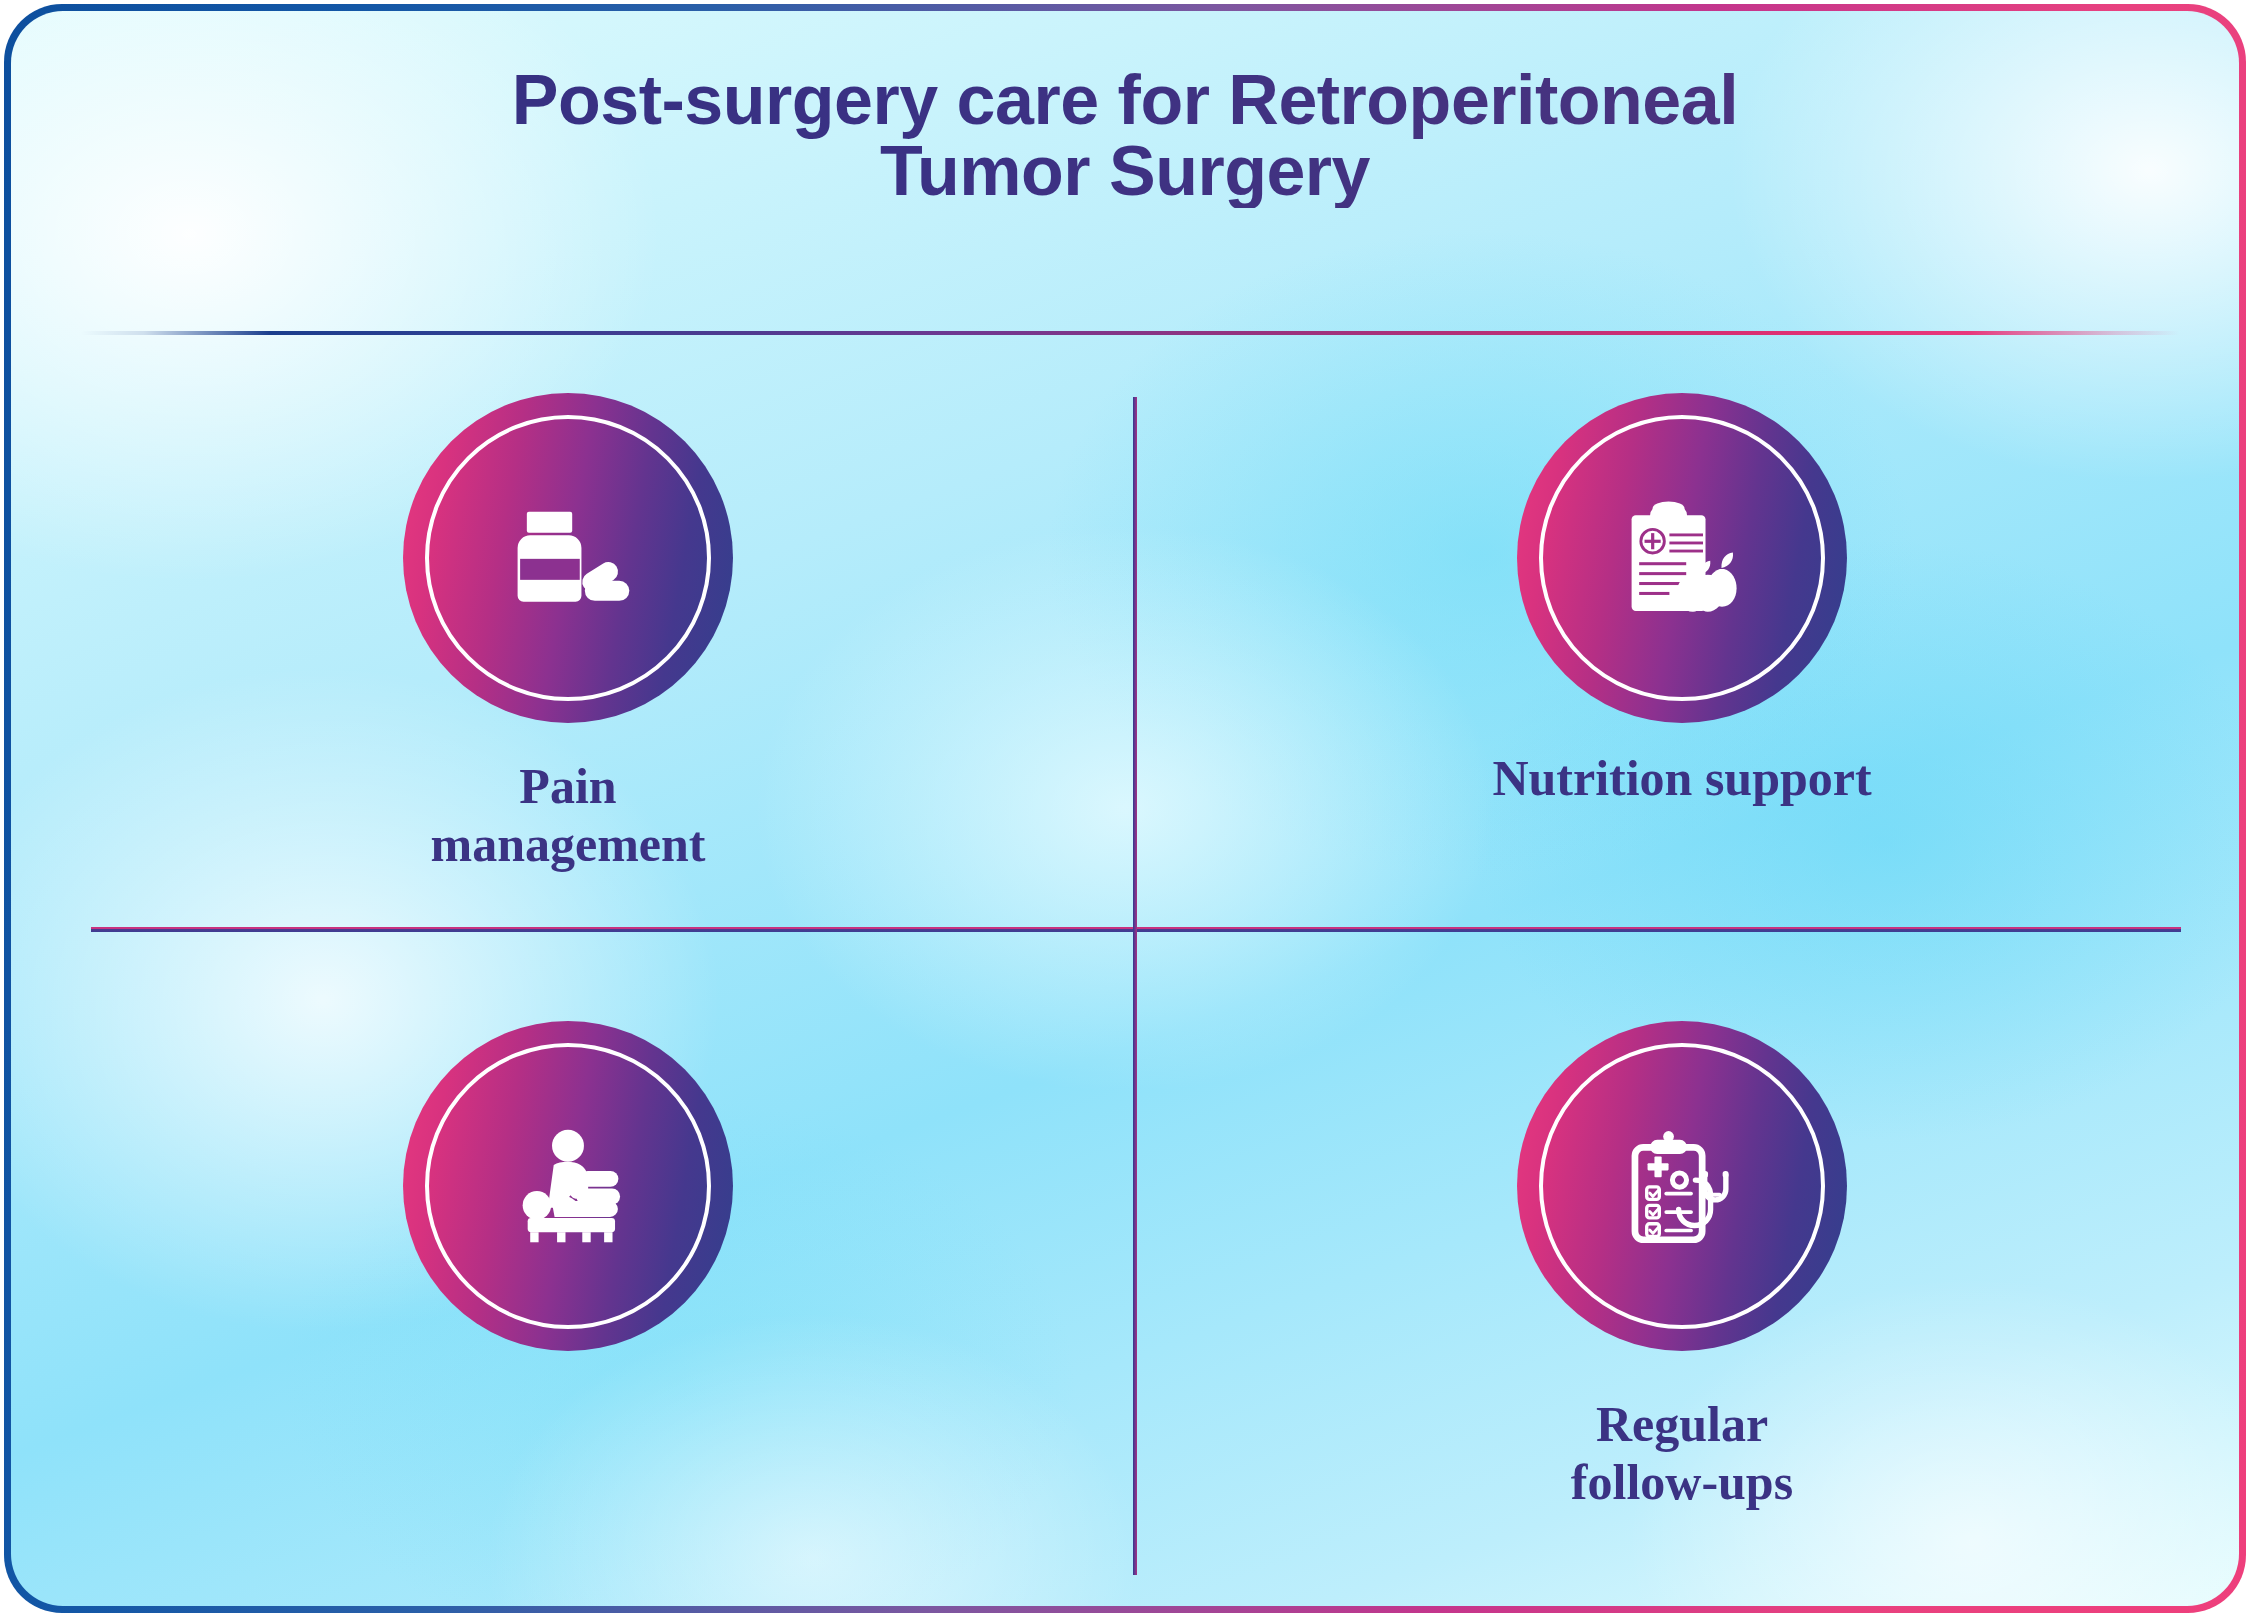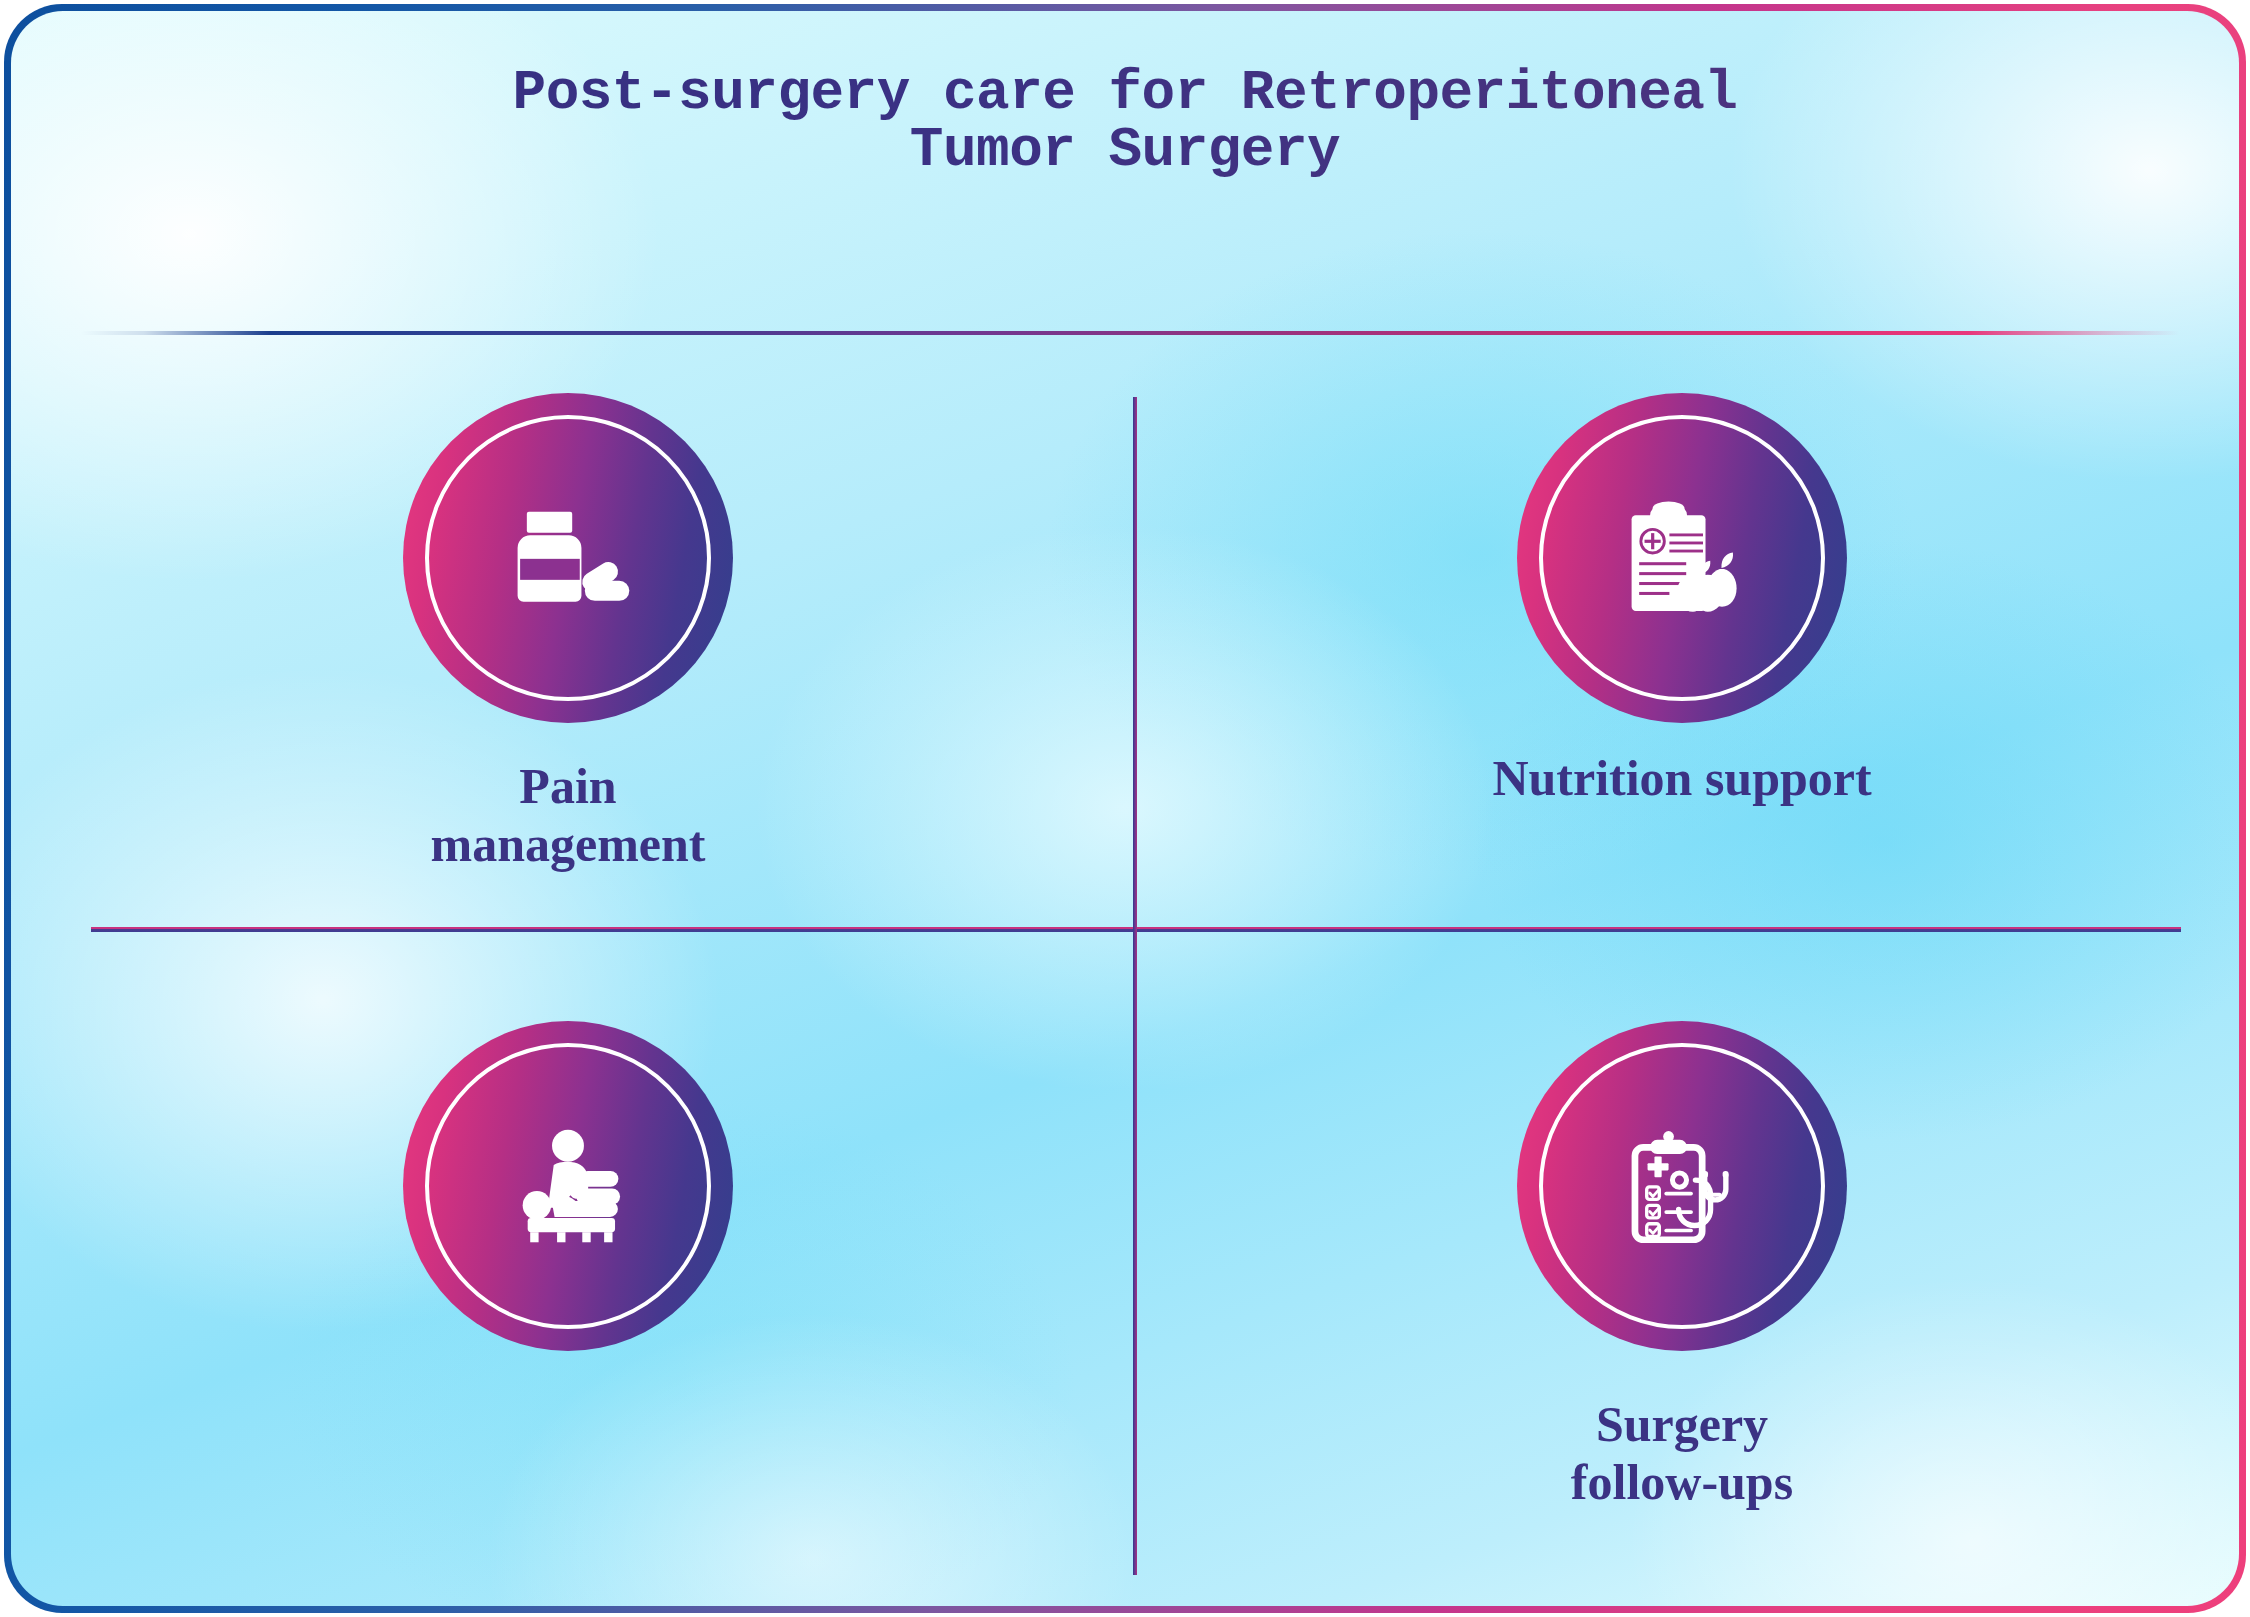--- a/index.html
+++ b/index.html
@@ -62,23 +62,23 @@
   
   .title-wrap {
     position: absolute;
     left: 0;
     top: 54px;
     width: 100%;
     text-align: center;
   }
   .title {
     margin: 0;
-    font-family: Liberation Mono, monospace;
+    font-family: Liberation Sans, sans-serif;
     font-weight: bold;
-    font-size: 56px;
+    font-size: 70px;
     line-height: 1.02;
     letter-spacing: -0.5px;
     color: #3c3385;
     background: linear-gradient(96deg, #33307f 0%, #3a3184 40%, #47337f 72%, #5a3180 100%);
     -webkit-background-clip: text;
     background-clip: text;
     -webkit-text-fill-color: transparent;
     padding: 0 180px;
   }
 
@@ -314,20 +314,20 @@
               <path d="M49 44.5 c6 0 9 4 9 9.5 l0 8 c0 5.5 -4.2 9.5 -9.5 9.5 c-5.3 0 -9.5 -4 -9.5 -9.5" fill="none" stroke="#ffffff" stroke-width="3.2" stroke-linecap="round" transform="translate(9,2)"></path>
 
               <circle cx="48.5" cy="46.5" r="4.2" fill="none" stroke="#ffffff" stroke-width="3"></circle>
 
               <path d="M63.5 43.5 l0 8.5 a6.3 6.3 0 0 0 12.6 0 l0 -8.5" fill="none" stroke="#ffffff" stroke-width="3.2" stroke-linecap="round"></path>
               <rect x="62" y="41" width="3.5" height="4" rx="1.6" fill="#ffffff"></rect>
               <rect x="74.2" y="41" width="3.5" height="4" rx="1.6" fill="#ffffff"></rect>
               <rect x="66" y="54" width="7.5" height="2.4" rx="1.2" fill="#ffffff"></rect>
             </svg>
           </div>
-          <div class="label">Surgery
+          <div class="label">Regular
 follow-ups</div>
         </div>
 
       </div>
     </div>
   </div>
 </div>
 
 </body></html>

